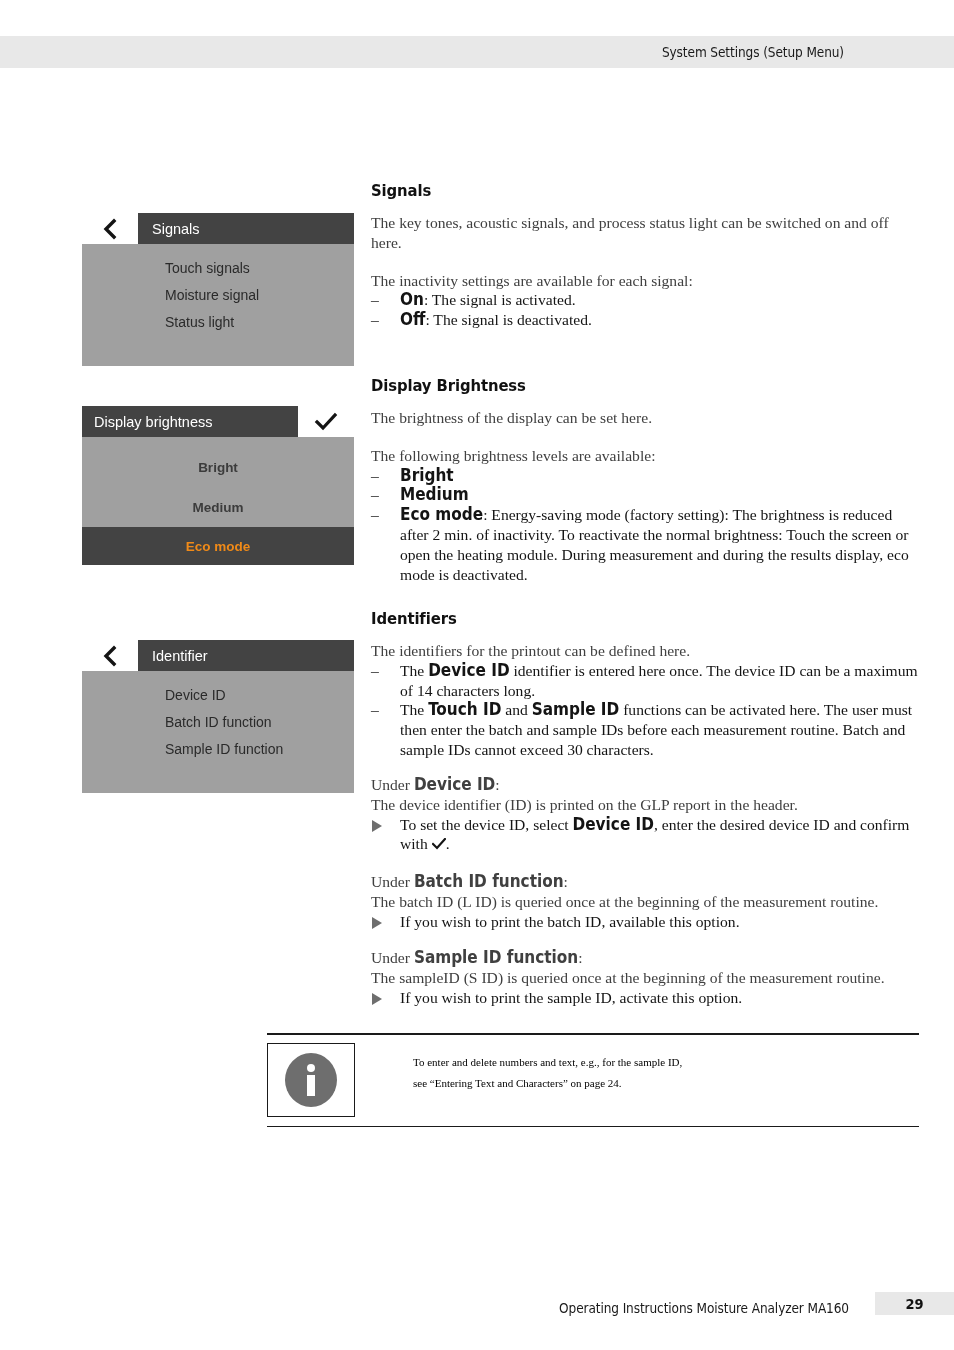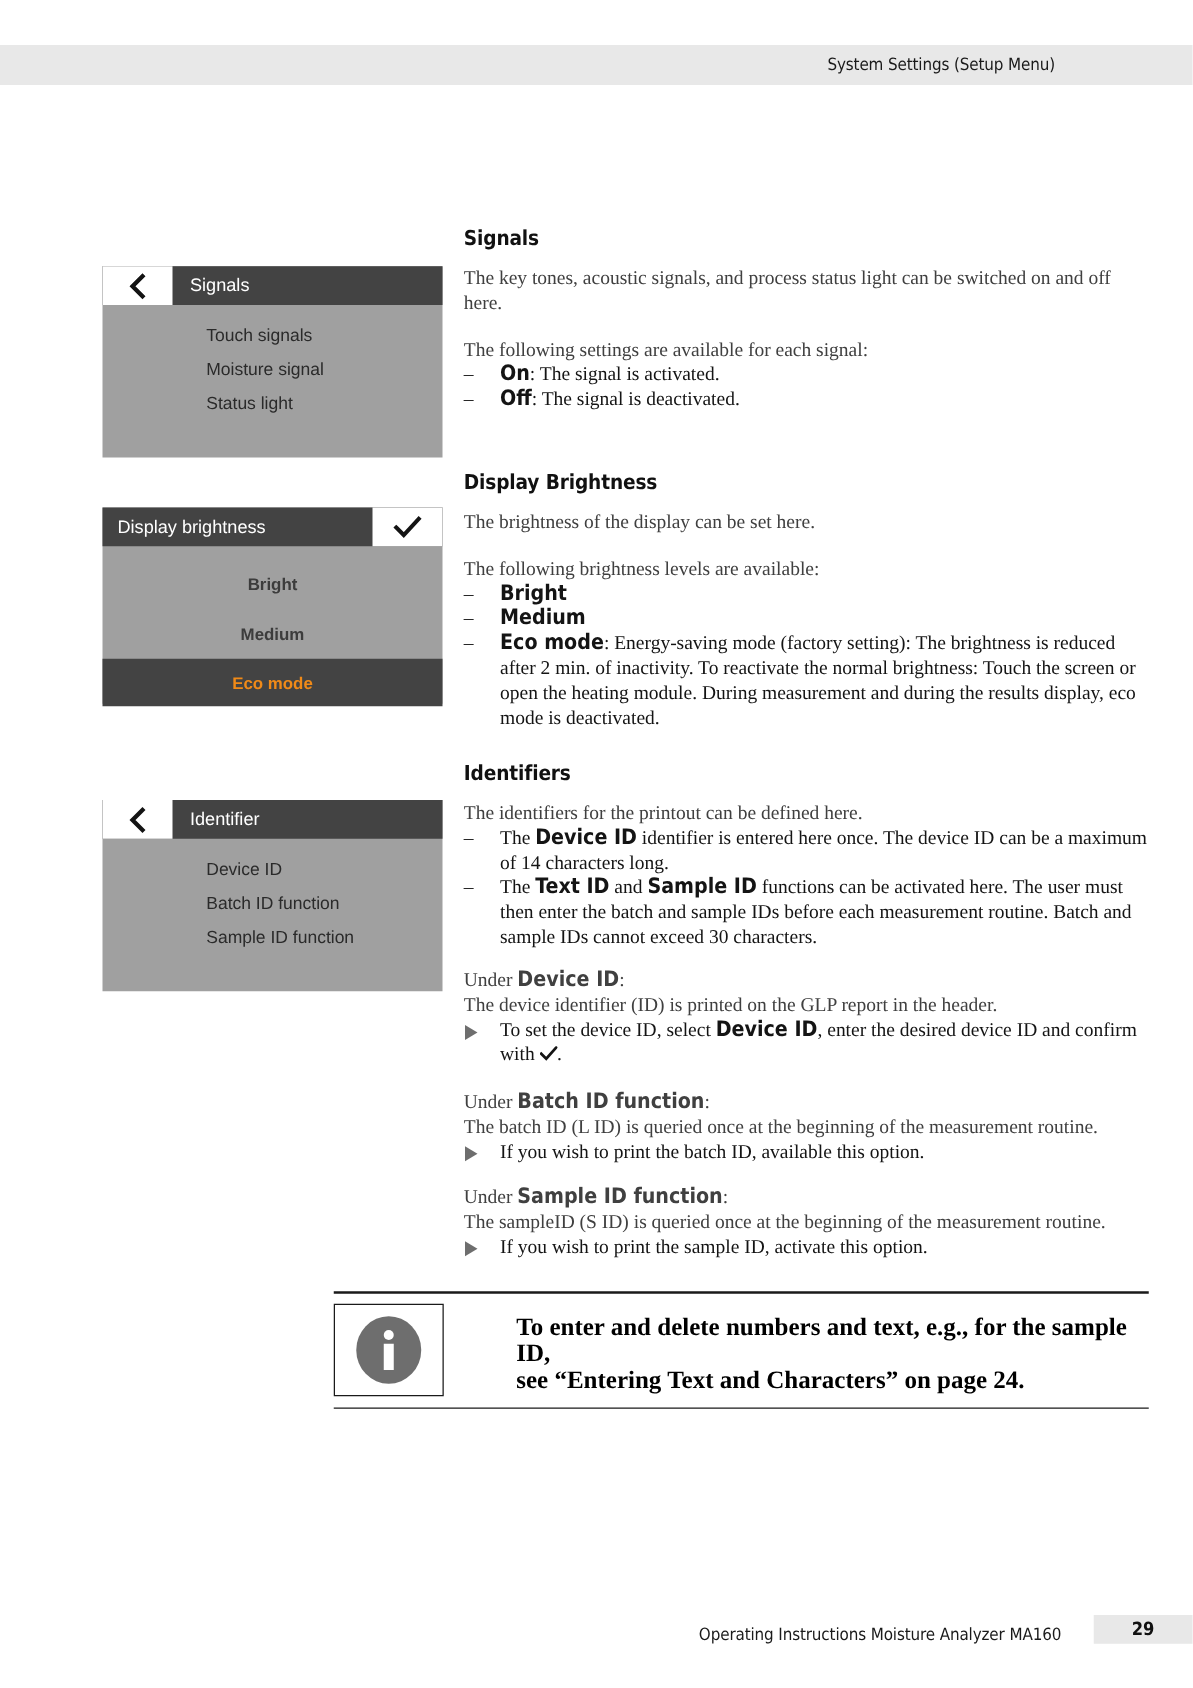--- a/index.html
+++ b/index.html
@@ -214,23 +214,22 @@
     flex-direction: column;
     align-items: center;
     justify-content: center;
     gap: 3px;
   }
   .note-icon-dot { width: 8px; height: 8px; border-radius: 50%; background: #ffffff; }
   .note-icon-stem { width: 8px; height: 21px; background: #ffffff; }
   .note-text {
     padding-left: 58px;
     padding-top: 9px;
-    font-size: 20px;
+    font-size: 11px;
     line-height: 21px;
-    font-weight: bold;
   }
 
   
   .footer {
     position: absolute;
     left: 0; bottom: 0;
     width: 954px; height: 70px;
   }
   .footer-text {
     position: absolute;
@@ -320,21 +319,21 @@
       <div class="dev-item">Sample ID function</div>
     </div>
   </div>
 </div>
 
 <div class="content">
 
   <div class="blk" id="blk-signals">
     <h2 class="sec-title">Signals</h2>
     <p class="para">The key tones, acoustic signals, and process status light can be switched on and off here.</p>
-    <p class="para gap">The following settings are available for each signal:</p>
+    <p class="para gap">The inactivity settings are available for each signal:</p>
     <ul class="dashlist">
       <li><b>On</b><span>: The signal is activated.</span></li>
       <li><b>Off</b><span>: The signal is deactivated.</span></li>
     </ul>
   </div>
 
   <div class="blk" id="blk-brightness">
     <h2 class="sec-title">Display Brightness</h2>
     <p class="para">The brightness of the display can be set here.</p>
     <p class="para gap">The following brightness levels are available:</p>
@@ -343,21 +342,21 @@
       <li><b>Medium</b></li>
       <li><b>Eco mode</b><span>: Energy-saving mode (factory setting): The brightness is reduced after 2 min. of inactivity. To reactivate the normal brightness: Touch the screen or open the heating module. During measurement and during the results display, eco mode is deactivated.</span></li>
     </ul>
   </div>
 
   <div class="blk" id="blk-identifiers">
     <h2 class="sec-title">Identifiers</h2>
     <p class="para">The identifiers for the printout can be defined here.</p>
     <ul class="dashlist">
       <li><span>The </span><b>Device ID</b><span> identifier is entered here once. The device ID can be a maximum of 14 characters long.</span></li>
-      <li><span>The </span><b>Text ID</b><span> and </span><b>Sample ID</b><span> functions can be activated here. The user must then enter the batch and sample IDs before each measurement routine. Batch and sample IDs cannot exceed 30 characters.</span></li>
+      <li><span>The </span><b>Touch ID</b><span> and </span><b>Sample ID</b><span> functions can be activated here. The user must then enter the batch and sample IDs before each measurement routine. Batch and sample IDs cannot exceed 30 characters.</span></li>
     </ul>
   </div>
 
   <div class="blk" id="blk-underdev">
     <p class="para"><span>Under </span><b>Device ID</b><span>:</span></p>
     <p class="para">The device identifier (ID) is printed on the GLP report in the header.</p>
     <ul class="trilist">
       <li><span class="tri"></span><span>To set the device ID, select </span><b>Device ID</b><span>, enter the desired device ID and confirm with </span><span class="chk-inline"><svg width="14" height="12" viewBox="0 0 14 12">
               <polyline points="1,6 5,10 13,1" fill="none" stroke="#141414" stroke-width="2.2" stroke-linecap="square"></polyline>
             </svg></span><span>.</span></li>

